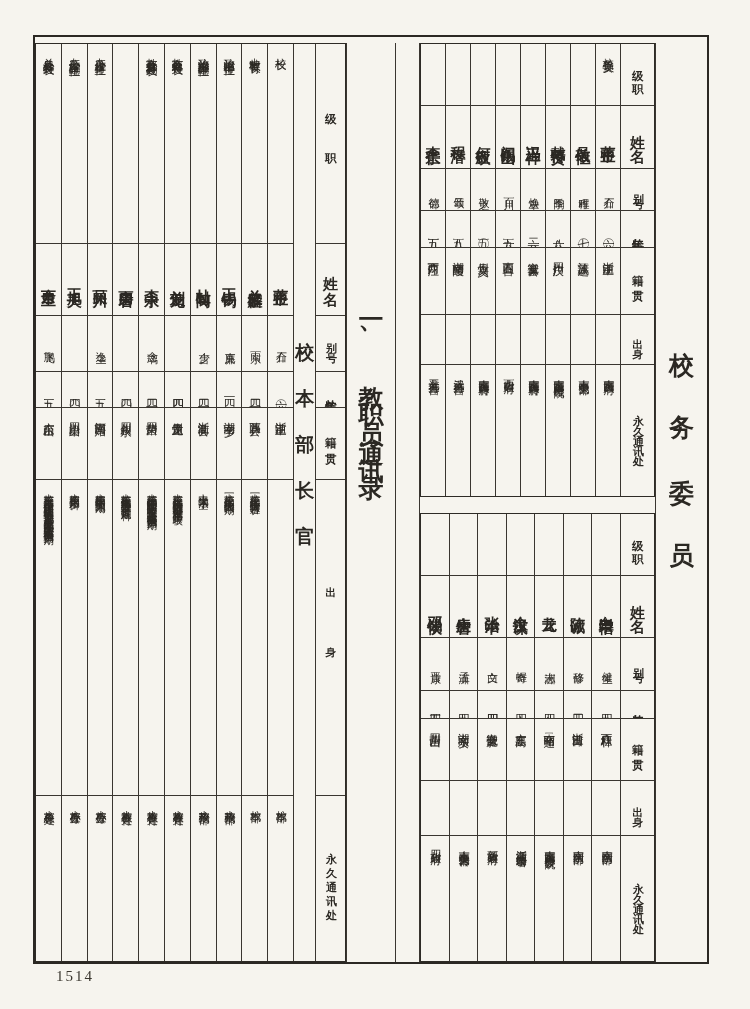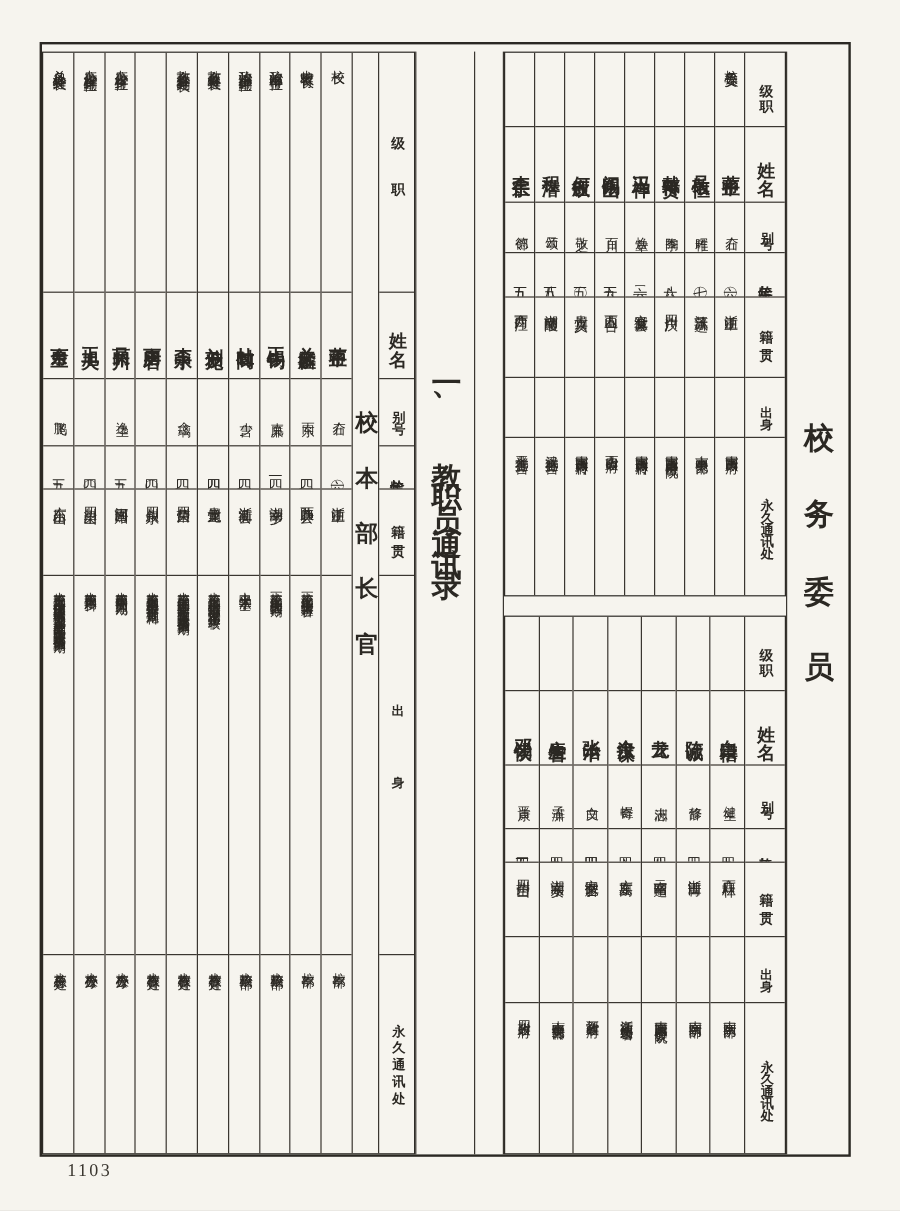--- a/index.html
+++ b/index.html
@@ -777,15 +777,15 @@
         <div class="cell r-contact">
           <div class="vtext">四川省政府</div>
         </div>
       </div>
     </div>
 
   <div class="margin-strip">
     <div class="vtext">校务委员</div>
   </div>
 
-  <div class="pagenum">1103</div>
+  <div class="pagenum">1514</div>
 
 </div>
 
 </body></html>

